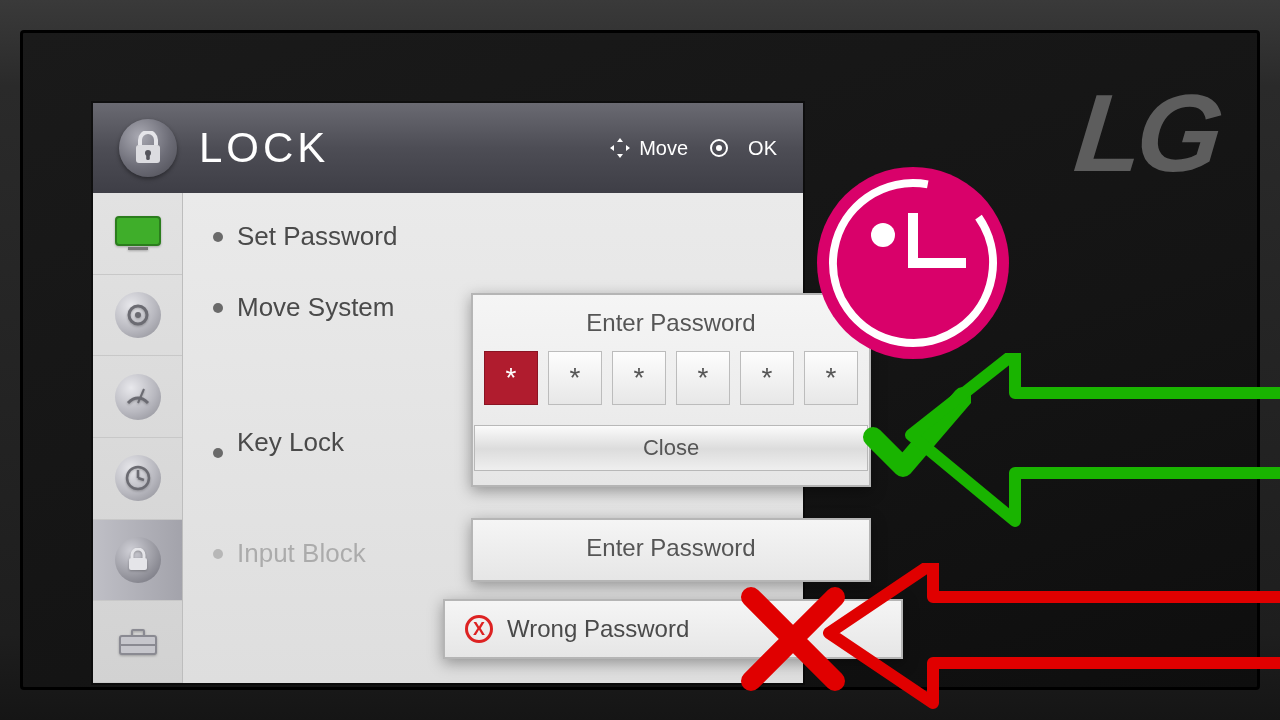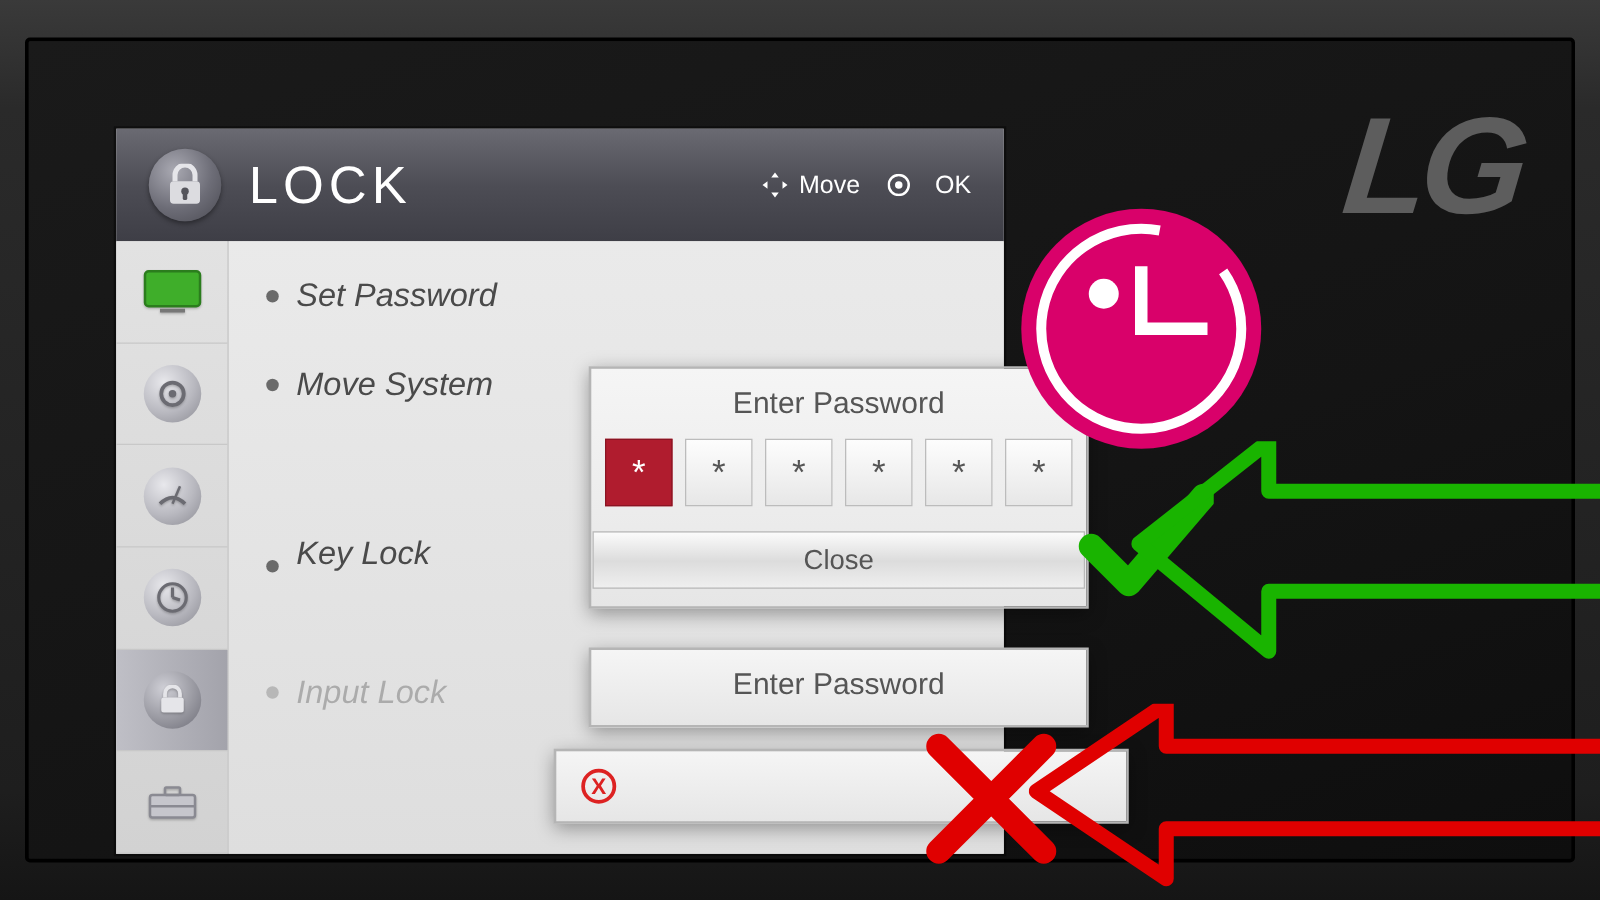--- a/index.html
+++ b/index.html
@@ -76,21 +76,21 @@
     flex:1; padding: 28px 30px;
     color:#4a4a4a;
     background: linear-gradient(180deg,#eaeaea 0%,#dedede 100%);
   }
   .row {
     font-size: 26px;
     display:flex; align-items:center;
     margin-bottom: 40px;
   }
   .row .bullet { width:10px;height:10px;border-radius:50%;background:#6a6a6a;margin-right:14px; }
-  .row .label { min-width: 220px; font-style: italic; }
+  .row .label { min-width: 220px; }
   .row .colon { margin-left:auto; color:#555; }
 
   
   .dlg {
     position:absolute;
     background: linear-gradient(180deg,#f5f5f5 0%,#e6e6e6 100%);
     border: 2px solid #b5b5b5;
     box-shadow: 0 4px 14px rgba(0,0,0,.35);
     padding: 14px 1px;
   }
@@ -229,21 +229,21 @@
           <span class="label">Move System</span>
           <span class="colon">:&nbsp;<span>Off</span></span>
         </div>
         <div class="row" style="margin-top:104px;align-items:flex-end;">
           <span class="bullet"></span>
           <span class="label">Key Lock</span>
           <span class="colon">:&nbsp;<span>Off</span></span>
         </div>
         <div class="row" style="opacity:.35;margin-top:80px;">
           <span class="bullet"></span>
-          <span class="label">Input Lock</span>
+          <span class="label">Input Block</span>
         </div>
       </div>
     </div>
   </div>
 
   <div class="dlg dlg1">
     <div class="dlg-title">Enter Password</div>
     <div class="pin-row">
       <div class="pin active">*</div>
       <div class="pin">*</div>
@@ -255,20 +255,21 @@
     <div class="dlg-btn">Close</div>
   </div>
 
   <div class="dlg dlg2">
     <div class="dlg-title">Enter Password</div>
   </div>
 
   <div class="dlg dlg3">
     <div class="dlg3-row">
       <span class="x-ico">X</span>
+      <span>Wrong Password</span>
     </div>
   </div>
 
   <div class="lg-badge">
     <svg width="200" height="200" viewBox="0 0 200 200">
       <circle cx="100" cy="100" r="96" fill="#d9016a"></circle>
       <circle cx="100" cy="100" r="80" fill="none" stroke="#fff" stroke-width="8" stroke-dasharray="440 80" transform="rotate(-35 100 100)"></circle>
       <circle cx="70" cy="72" r="12" fill="#fff"></circle>
       <path d="M100 55 V100 H148" fill="none" stroke="#fff" stroke-width="10" stroke-linecap="square"></path>
     </svg>

